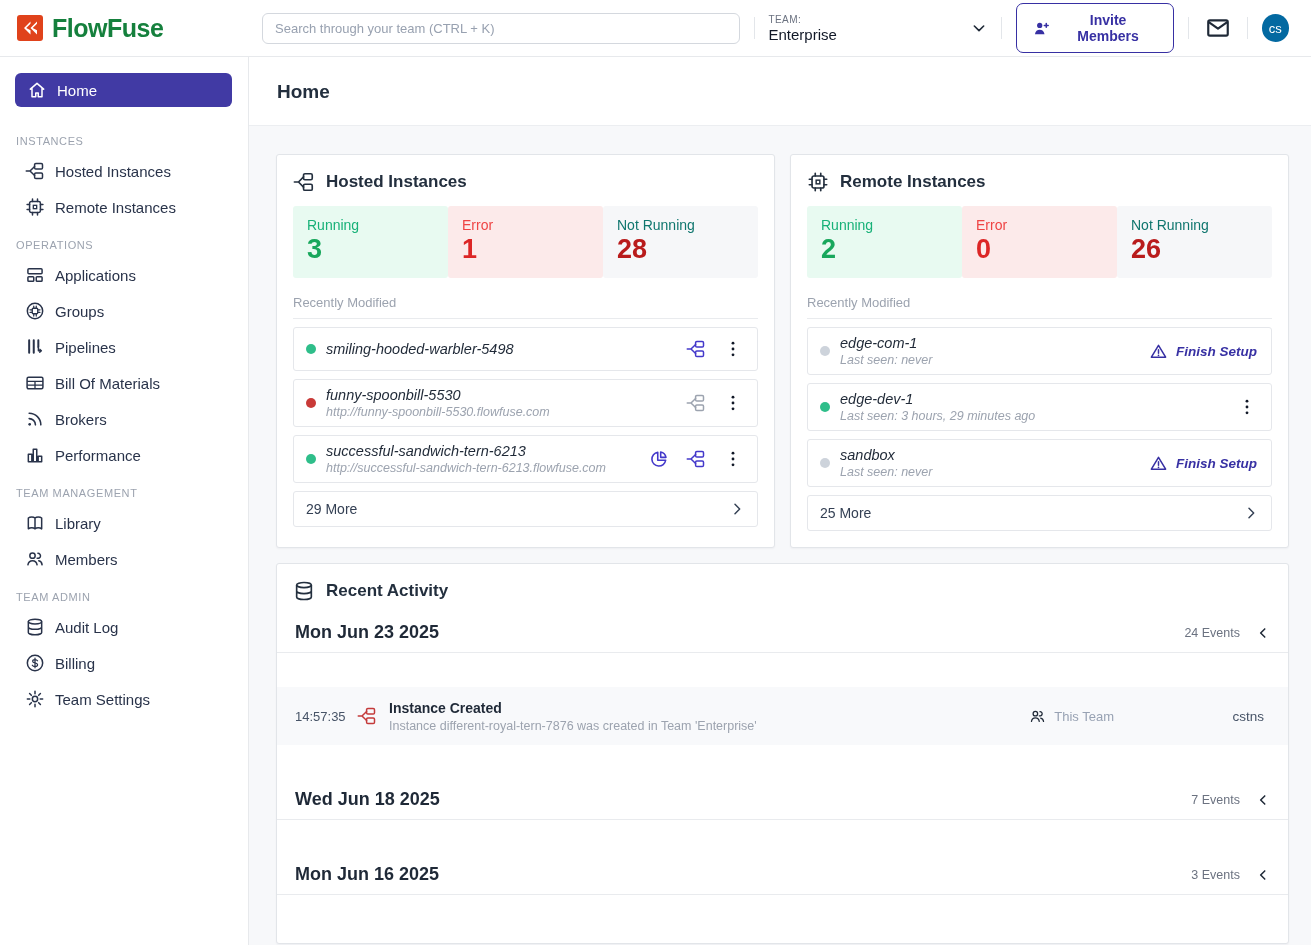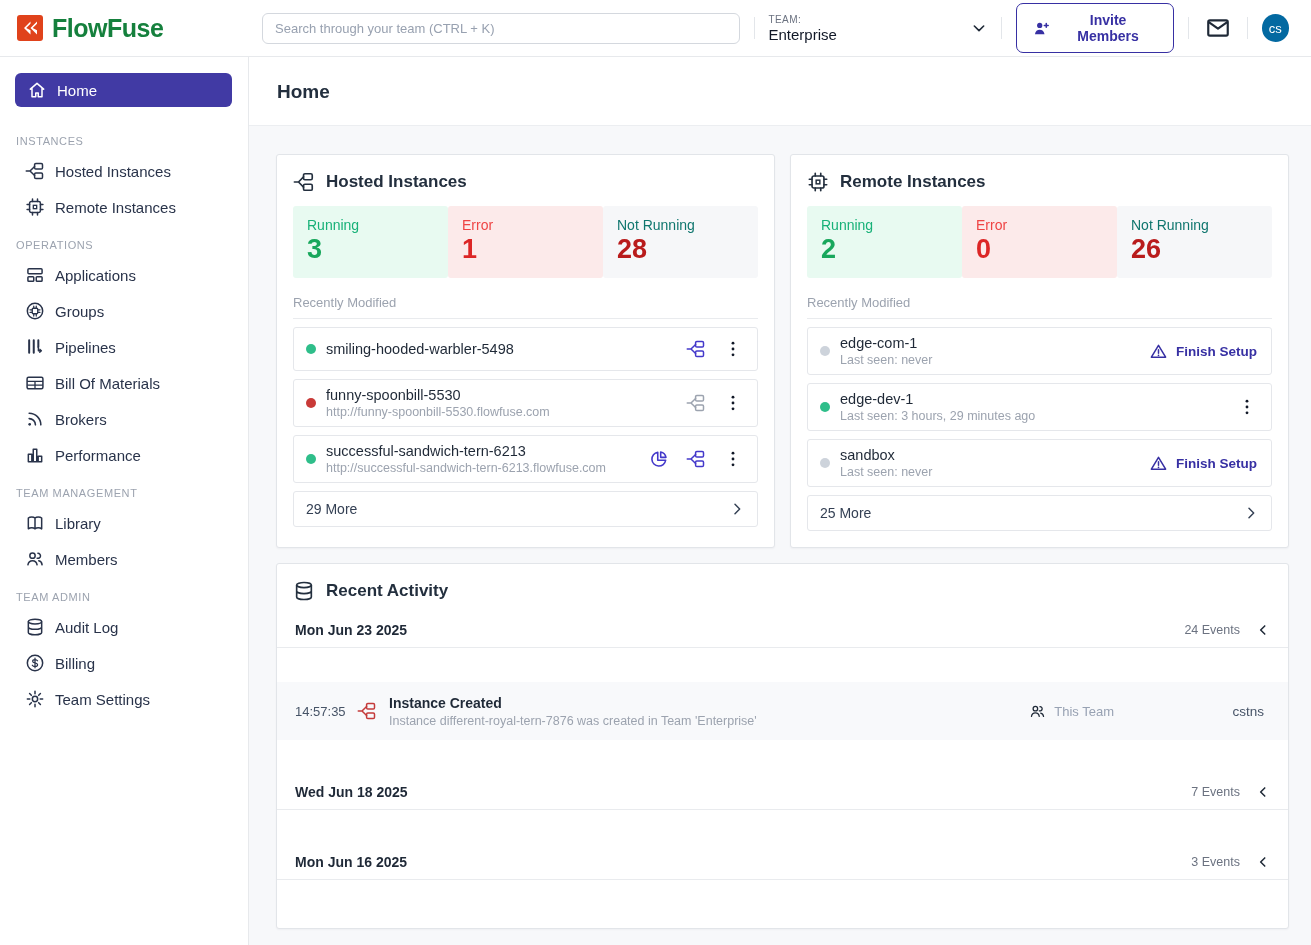--- a/index.html
+++ b/index.html
@@ -51,21 +51,21 @@
   .stat.running .stat-label { color:#17B178; }
   .stat.running .stat-value { color:#18A75C; }
   .stat.error { background:#FCEAEA; }
   .stat.error .stat-label { color:#EF4444; }
   .stat.error .stat-value { color:#DC2626; }
   .stat.notrunning { background:#F6F7F9; }
   .stat.notrunning .stat-label { color:#0f766e; }
   .stat.notrunning .stat-value { color:#b91c1c; }
 
   .recent-label { margin-top:17px; padding-bottom:8px; border-bottom:1px solid #E9EBEE; font-size:13px; color:#9CA3AF; }
-  .inst-row { display:flex; align-items:center; border:1px solid #E5E7EB; border-radius:3px; margin-top:8px; padding:7px 12px 7px 6px; min-height:44px; cursor:pointer; }
+  .inst-row { display:flex; align-items:center; border:1px solid #E5E7EB; border-radius:3px; margin-top:8px; padding:7px 12px 7px 6px; min-height:44px; cursor:pointer;font-style:italic; }
   .dot { width:10px; height:10px; border-radius:50%; margin:0 10px 0 6px; flex:none; }
   .dot.running { background:#2FBE8A; }
   .dot.error { background:#C93A38; }
   .dot.stopped { background:#CDD3DB; }
   .inst-texts { flex:1; min-width:0; }
   .inst-name { font-size:14.5px; color:#1F2937; }
   .inst-sub { font-size:12.5px; color:#9CA3AF; margin-top:2px; }
   .inst-actions { display:flex; align-items:center; gap:17px; padding-right:2px; }
   .inst-actions .ic { width:20px; height:20px; }
   .ind { color:#4338CA; }
@@ -74,21 +74,21 @@
   .finish-setup { display:flex; align-items:center; gap:8px; color:#3730A3; font-size:13.5px; font-weight:bold; cursor:pointer; }
   .finish-setup .ic { width:19px; height:19px; }
   .more-row { display:flex; align-items:center; justify-content:space-between; border:1px solid #E5E7EB; border-radius:3px; margin-top:8px; padding:9px 12px; font-size:14px; color:#344054; cursor:pointer; }
   .more-row .ic { width:16px; height:16px; color:#344054; }
 
   
   .activity-card { margin-top:15px; padding:16px 0 14px; }
   .activity-card .card-title-row { padding:0 16px; margin-bottom:10px; }
   .group { margin:0 0 2px; }
   .group-head { display:flex; align-items:center; padding:10px 18px 9px; border-bottom:1px solid #E9EBEE; cursor:pointer; }
-  .group-date { font-size:14px; font-weight:bold; color:#1F2937; flex:1; }
+  .group-date { font-size:18px; font-weight:bold; color:#1F2937; flex:1; }
   .group-count { font-size:12.5px; color:#6B7280; margin-right:16px; }
   .group-head .ic { width:14px; height:14px; color:#1F2937; }
   .group.collapsed { margin-bottom:34px; }
   .event-row { display:flex; align-items:center; background:#F8F9FB; padding:11px 24px 11px 18px; margin:0 0 34px; min-height:58px; }
   .event-time { font-size:13px; color:#475467; width:62px; flex:none; }
   .event-icon { width:20px; height:20px; color:#C43A3A; margin-right:12px; flex:none; }
   .event-title { font-size:14px; font-weight:bold; color:#1F2937; }
   .event-desc { font-size:12.5px; color:#9CA3AF; margin-top:3px; }
   .event-scope { display:flex; align-items:center; gap:8px; margin-left:auto; color:#98A2B3; font-size:13px; }
   .event-scope .ic { width:17px; height:17px; color:#1F2937; }

